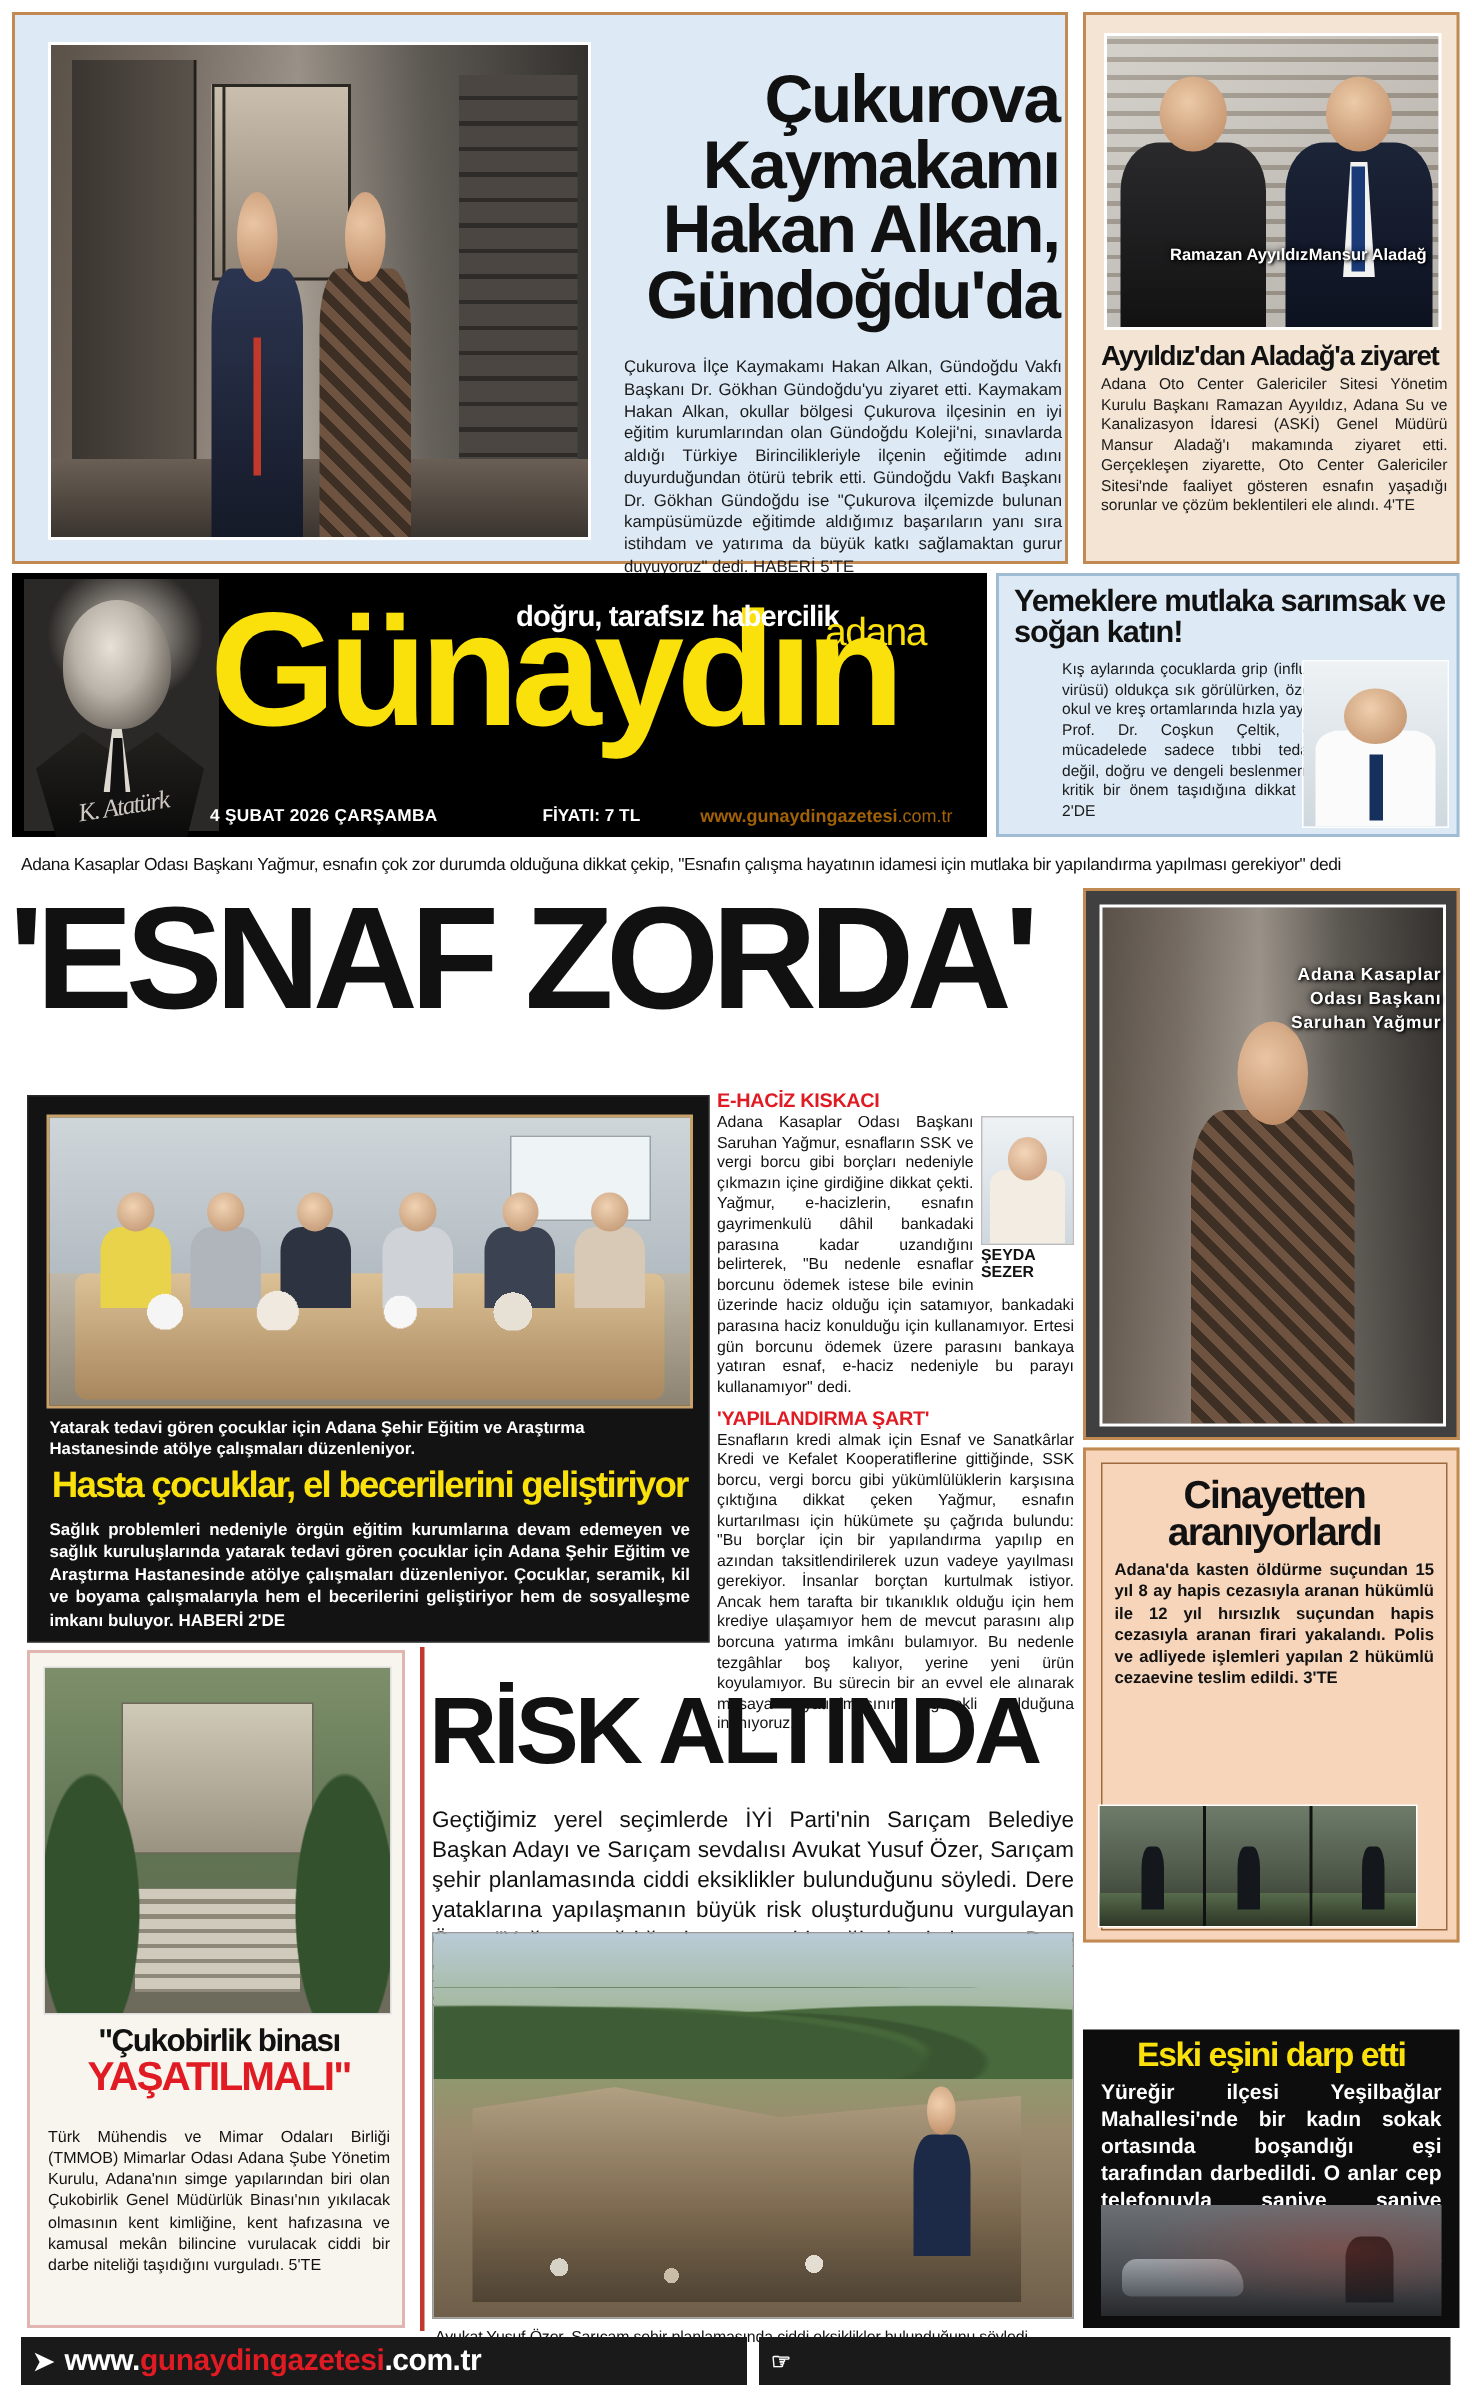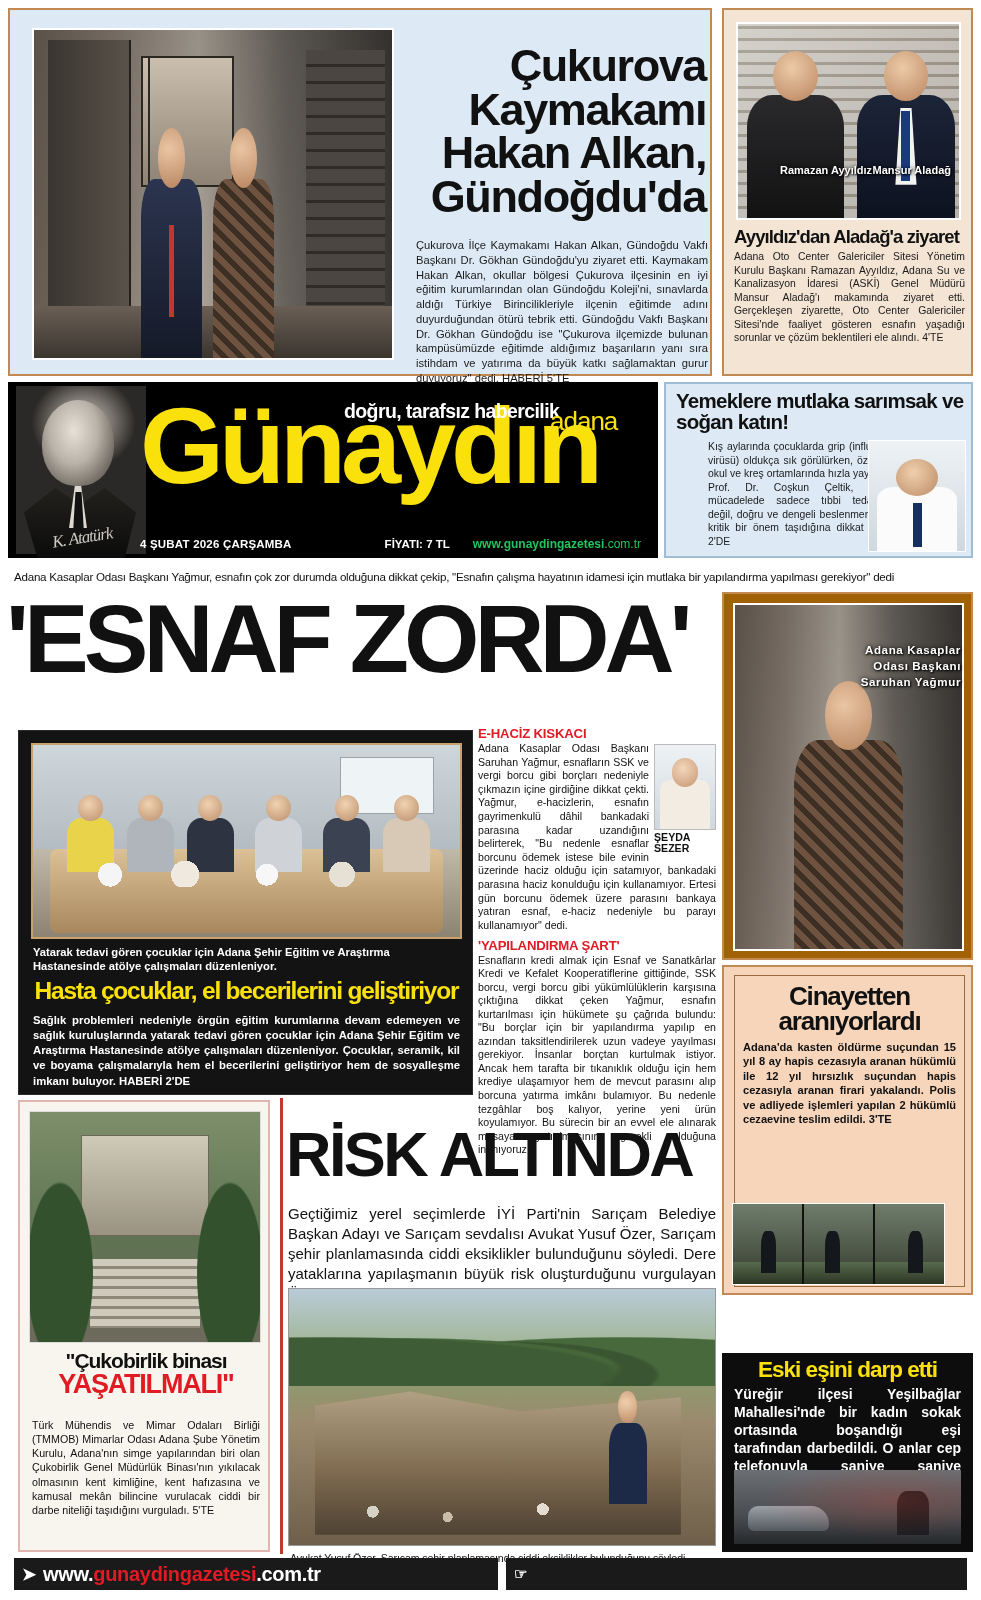--- a/index.html
+++ b/index.html
@@ -92,25 +92,25 @@
   }
   #tagline {
     position:absolute; left:204px; top:14px; font-size:19.5px; font-weight:bold; color:#fff;
     letter-spacing:-0.6px;
   }
   #logo-adana {
     position:absolute; left:410px; top:20px; font-size:26px; color:#fbe10c; letter-spacing:-1px;
   }
   #mast-footer {
     position:absolute; left:132px; top:152px; width:512px; height:20px;
-    display:flex; align-items:center;gap:23px;
+    display:flex; align-items:center;
   }
   #mast-date { font-size:11.5px; font-weight:bold; color:#fff; letter-spacing:0.2px; }
   #mast-price { font-size:11.5px; font-weight:bold; color:#fff; margin-left:70px; }
-  #mast-web { font-size:12px; color:#22c55e; }
+  #mast-web { font-size:12px; color:#a16207; margin-left:40px; }
   #mast-web b { font-weight:bold; }
 
   
   #health-box {
     left:664px; top:382px; width:309px; height:176px;
     background:#ddeaf6; border:2px solid #9fbcd4;
   }
   #health-title {
     position:absolute; left:10px; top:6px; width:289px;
     font-size:20.5px; font-weight:bold; color:#111; line-height:1.04; letter-spacing:-0.7px;
@@ -130,21 +130,21 @@
   
   #main-headline {
     left:6px; top:596px; width:710px;
     font-size:97px; line-height:0.88; font-weight:bold; letter-spacing:-5px; color:#111;
     font-family:"Liberation Sans", sans-serif;
   }
 
   
   #boss-panel {
     left:722px; top:592px; width:251px; height:368px;
-    background:#a16207; border:2px solid #c08a52;
+    background:#404040; border:2px solid #c08a52;
   }
   #boss-photo { position:absolute; left:9px; top:9px; width:231px; height:348px; border:2px solid #fff; }
   #boss-label {
     position:absolute; right:10px; top:48px; width:112px; text-align:right;
     color:#fff; font-weight:bold; font-size:11.6px; line-height:1.36; letter-spacing:0.6px;
     text-shadow:0 0 4px #000, 1px 1px 2px #000;
   }
 
   
   #hospital-panel {

